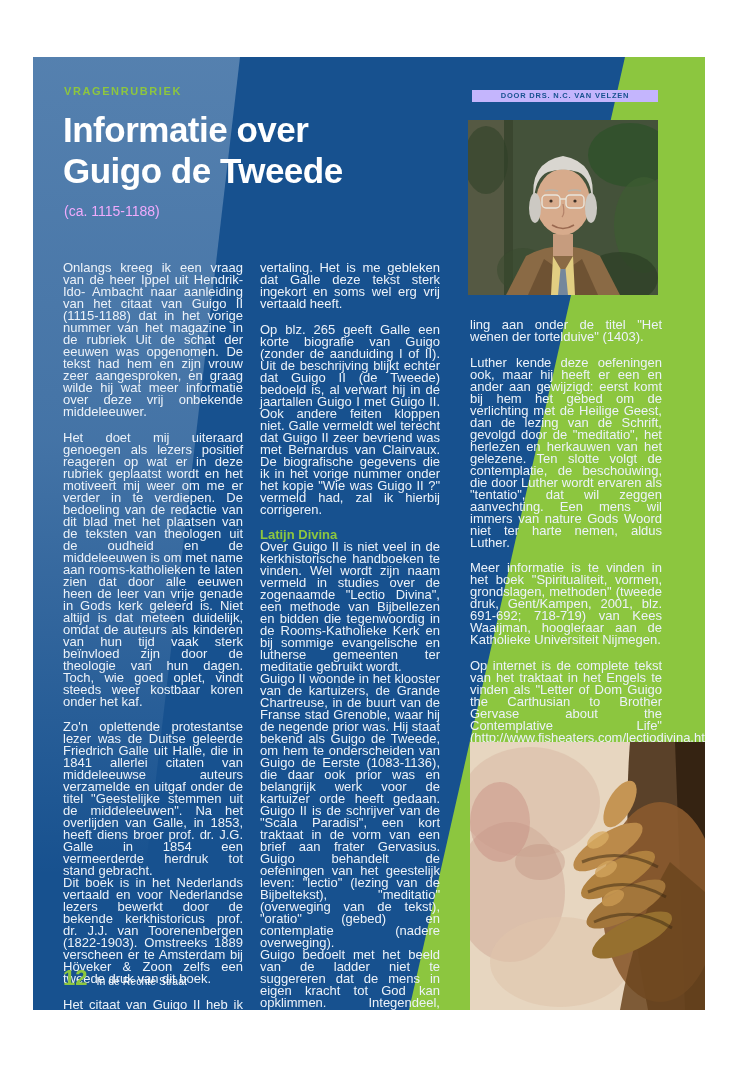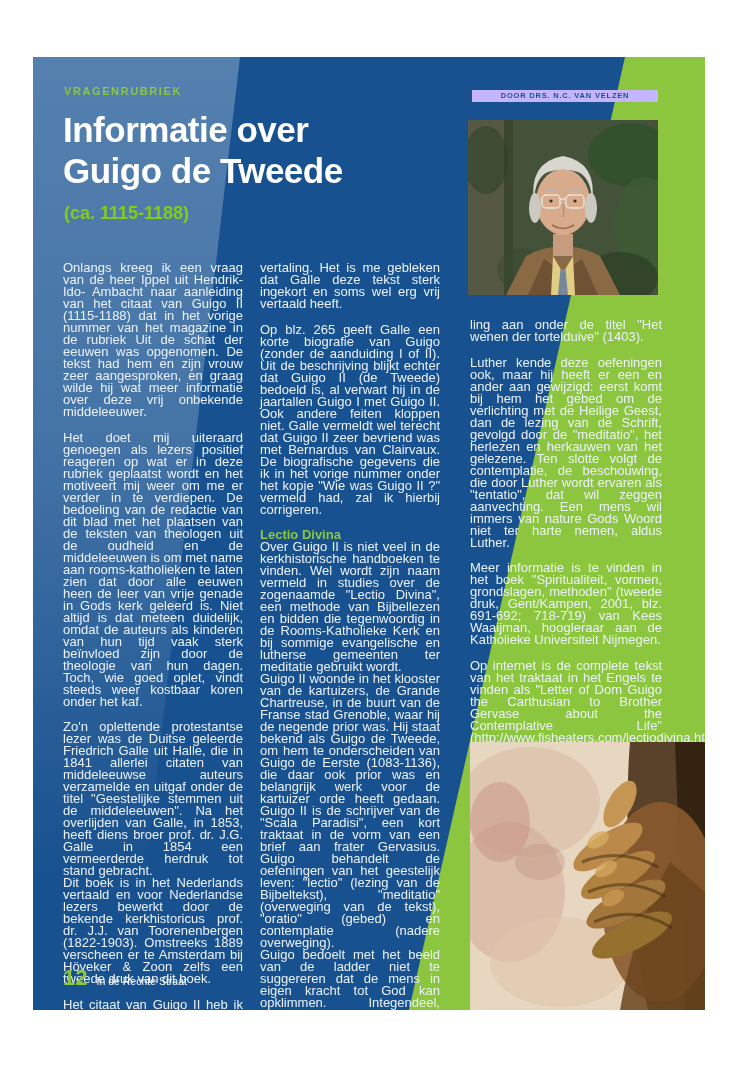--- a/index.html
+++ b/index.html
@@ -35,21 +35,21 @@
     background:#c4b5fd;color:#17518f;font-size:7.5px;line-height:12px;
     text-align:center;letter-spacing:0.8px;font-weight:600;
   }
   .title{
     position:absolute;left:30px;top:52px;width:420px;
     color:#ffffff;font-weight:bold;font-size:35px;line-height:41px;
     letter-spacing:-0.5px;
   }
   .subtitle{
     position:absolute;left:31px;top:146px;
-    color:#84cc16;font-weight:bold;font-size:18px;
+    color:#f0abfc;font-weight:normal;font-size:14px;
   }
   .col{
     position:absolute;
     color:#ecf2f9;font-size:13px;line-height:12px;text-align:justify;margin-top:12px;
   }
   .col p{margin:0;}
   .col p.gap{margin-top:13.5px;}
   .col1{left:30px;top:193px;width:180px;}
   .col2{left:227px;top:193px;width:180px;}
   .col3{left:437px;top:250px;width:192px;}
@@ -125,21 +125,21 @@
     <p>Onlangs kreeg ik een vraag van de heer Ippel uit Hendrik-Ido- Ambacht naar aanleiding van het citaat van Guigo II (1115-1188) dat in het vorige nummer van het magazine in de rubriek Uit de schat der eeuwen was opgenomen. De tekst had hem en zijn vrouw zeer aangesproken, en graag wilde hij wat meer informatie over deze vrij onbekende middeleeuwer.</p>
     <p class="gap">Het doet mij uiteraard genoegen als lezers positief reageren op wat er in deze rubriek geplaatst wordt en het motiveert mij weer om me er verder in te verdiepen. De bedoeling van de redactie van dit blad met het plaatsen van de teksten van theologen uit de oudheid en de middeleeuwen is om met name aan rooms-katholieken te laten zien dat door alle eeuwen heen de leer van vrije genade in Gods kerk geleerd is. Niet altijd is dat meteen duidelijk, omdat de auteurs als kinderen van hun tijd vaak sterk beïnvloed zijn door de theologie van hun dagen. Toch, wie goed oplet, vindt steeds weer kostbaar koren onder het kaf.</p>
     <p class="gap">Zo'n oplettende protestantse lezer was de Duitse geleerde Friedrich Galle uit Halle, die in 1841 allerlei citaten van middeleeuwse auteurs verzamelde en uitgaf onder de titel "Geestelijke stemmen uit de middeleeuwen". Na het overlijden van Galle, in 1853, heeft diens broer prof. dr. J.G. Galle in 1854 een vermeerderde herdruk tot stand gebracht.</p>
     <p>Dit boek is in het Nederlands vertaald en voor Nederlandse lezers bewerkt door de bekende kerkhistoricus prof. dr. J.J. van Toorenenbergen (1822-1903). Omstreeks 1889 verscheen er te Amsterdam bij Höveker &amp; Zoon zelfs een tweede druk van dit boek.</p>
     <p class="gap">Het citaat van Guigo II heb ik in dit boek gevonden, op blz. 181-183. Het is ontleend aan de Latijnse tekst, die bekendstaat als "Scala Paradisi", de ladder naar de hemel (vgl. Gen. 28:12). De tekst die Galle geeft, heb ik vergeleken met het origineel in het Latijn en met een Engelse</p>
   </div>
 
   <div class="col col2">
     <p>vertaling. Het is me gebleken dat Galle deze tekst sterk ingekort en soms wel erg vrij vertaald heeft.</p>
     <p class="gap">Op blz. 265 geeft Galle een korte biografie van Guigo (zonder de aanduiding I of II). Uit de beschrijving blijkt echter dat Guigo II (de Tweede) bedoeld is, al verwart hij in de jaartallen Guigo I met Guigo II. Ook andere feiten kloppen niet. Galle vermeldt wel terecht dat Guigo II zeer bevriend was met Bernardus van Clairvaux. De biografische gegevens die ik in het vorige nummer onder het kopje "Wie was Guigo II ?" vermeld had, zal ik hierbij corrigeren.</p>
-    <p class="section-heading">Lectio Divina</p>
+    <p class="section-heading">Latijn Divina</p>
     <p>Over Guigo II is niet veel in de kerkhistorische handboeken te vinden. Wel wordt zijn naam vermeld in studies over de zogenaamde "Lectio Divina", een methode van Bijbellezen en bidden die tegenwoordig in de Rooms-Katholieke Kerk en bij sommige evangelische en lutherse gemeenten ter meditatie gebruikt wordt.</p>
     <p>Guigo II woonde in het klooster van de kartuizers, de Grande Chartreuse, in de buurt van de Franse stad Grenoble, waar hij de negende prior was. Hij staat bekend als Guigo de Tweede, om hem te onderscheiden van Guigo de Eerste (1083-1136), die daar ook prior was en belangrijk werk voor de kartuizer orde heeft gedaan. Guigo II is de schrijver van de "Scala Paradisi", een kort traktaat in de vorm van een brief aan frater Gervasius. Guigo behandelt de oefeningen van het geestelijk leven: "lectio" (lezing van de Bijbeltekst), "meditatio" (overweging van de tekst), "oratio" (gebed) en contemplatie (nadere overweging).</p>
     <p>Guigo bedoelt met het beeld van de ladder niet te suggereren dat de mens in eigen kracht tot God kan opklimmen. Integendeel, steeds weer legt hij de nadruk op de genade bij elke trede.</p>
     <p>Als kenteken van de hoogste trede noemt Guigo de gave van tranen. Ook in de Nadere Reformatie was dit thema bekend. Simon Oomius wijdde er een verhande-</p>
   </div>
 
   <div class="col col3">
     <p>ling aan onder de titel "Het wenen der tortelduive" (1403).</p>
     <p class="gap">Luther kende deze oefeningen ook, maar hij heeft er een en ander aan gewijzigd: eerst komt bij hem het gebed om de verlichting met de Heilige Geest, dan de lezing van de Schrift, gevolgd door de "meditatio", het herlezen en herkauwen van het gelezene. Ten slotte volgt de contemplatie, de beschouwing, die door Luther wordt ervaren als "tentatio", dat wil zeggen aanvechting. Een mens wil immers van nature Gods Woord niet ter harte nemen, aldus Luther.</p>
     <p class="gap">Meer informatie is te vinden in het boek "Spiritualiteit, vormen, grondslagen, methoden" (tweede druk, Gent/Kampen, 2001, blz. 691-692; 718-719) van Kees Waaijman, hoogleraar aan de Katholieke Universiteit Nijmegen.</p>

